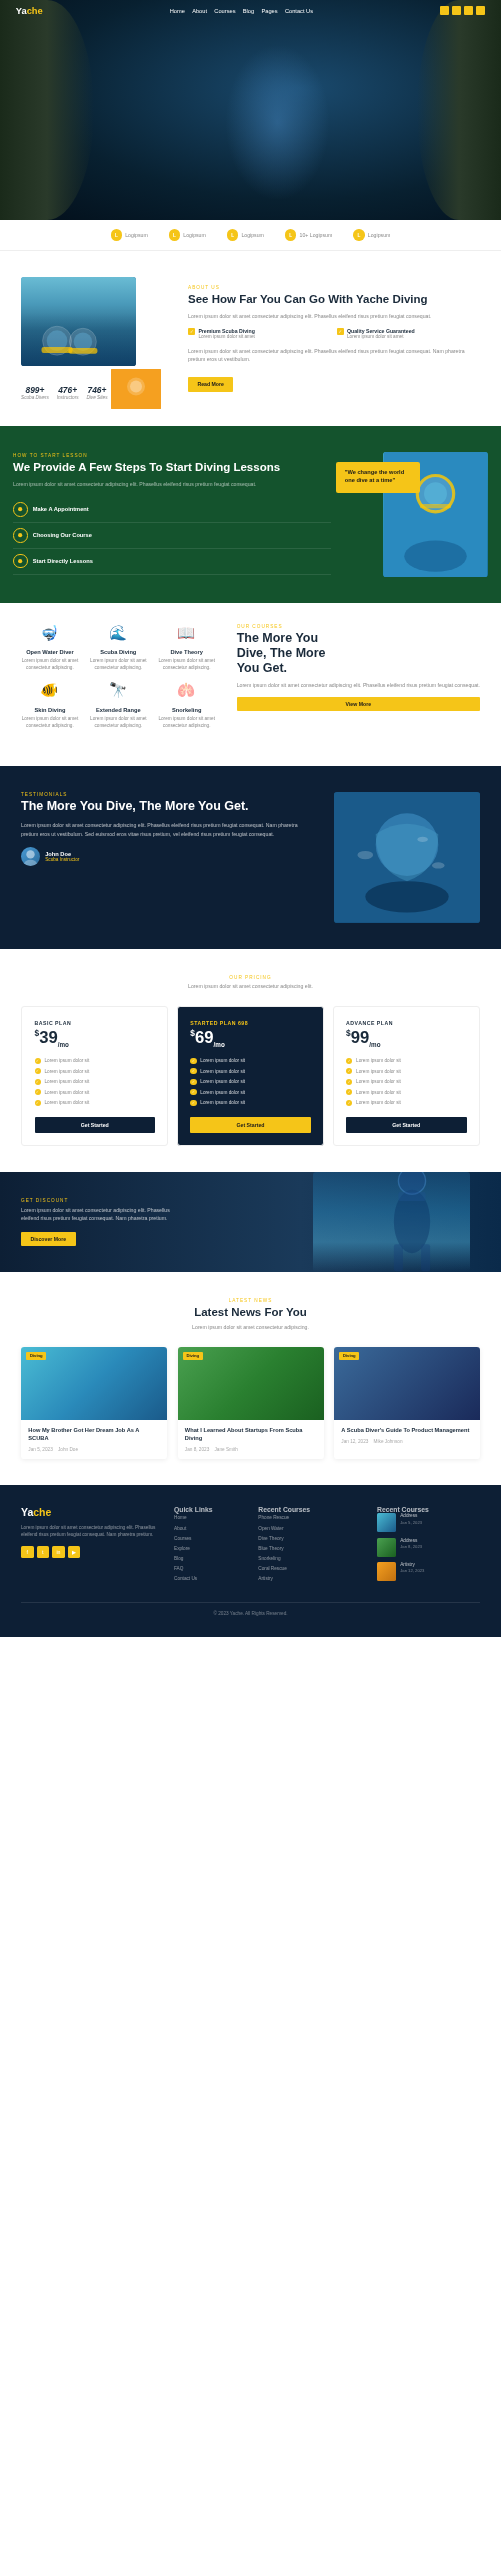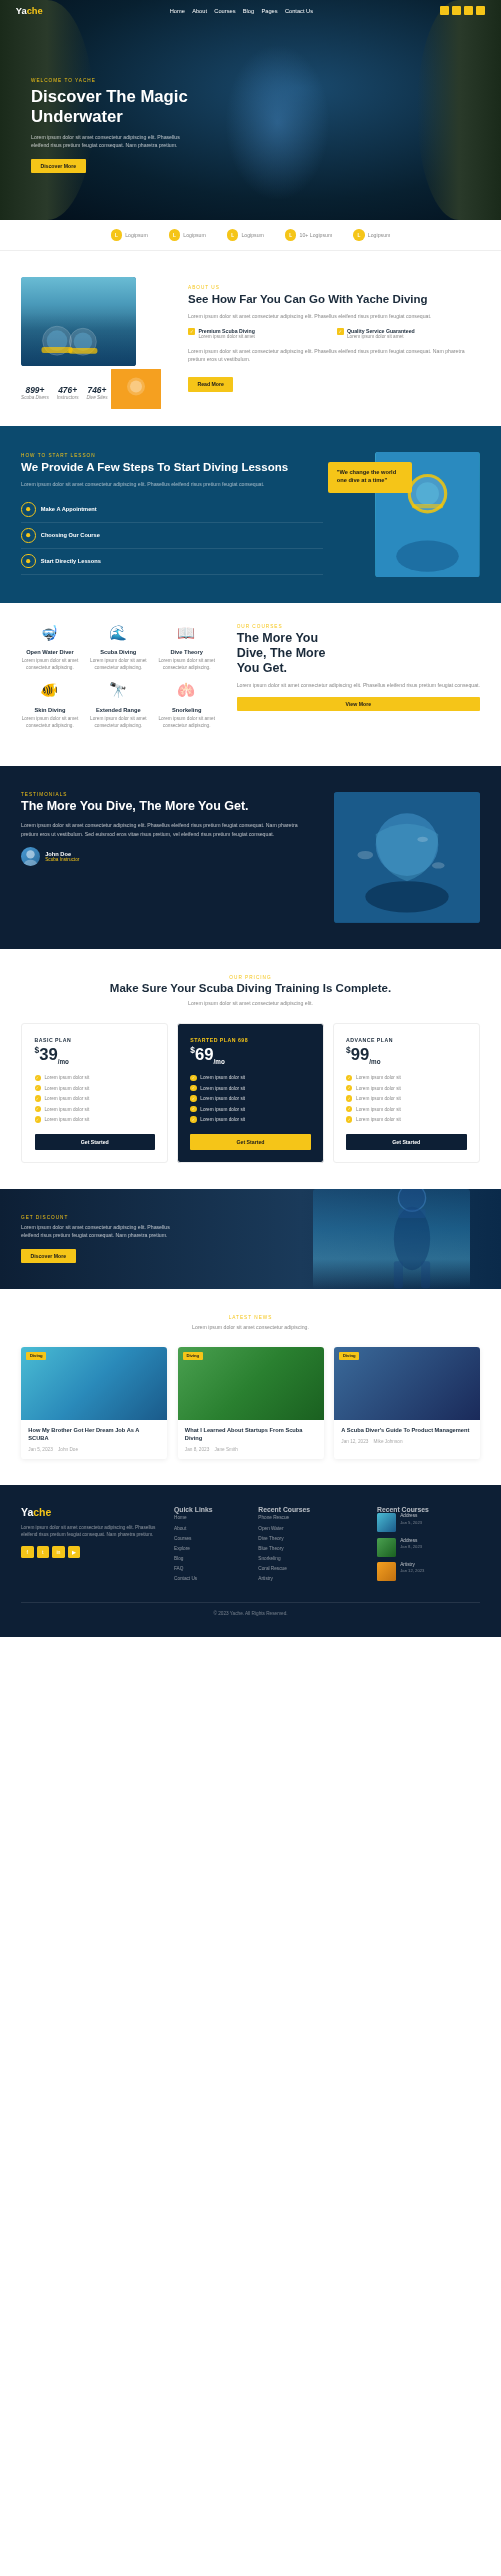--- a/index.html
+++ b/index.html
@@ -90,21 +90,21 @@
     .section-title { font-size: 11.5px; font-weight: 800; color: #1a2a3a; line-height: 1.2; margin-bottom: 5.2px; }
     .section-desc { font-size: 5.2px; color: #888; line-height: 1.6; margin-bottom: 7.3px; }
     .features-grid { display: grid; grid-template-columns: 1fr 1fr; gap: 5.2px; margin-bottom: 8.4px; }
     .feature-item { display: flex; align-items: flex-start; gap: 3.1px; }
     .feature-check { width: 7.3px; height: 7.3px; background: #f5c518; border-radius: 1px; flex-shrink: 0; margin-top: 0.5px; display: flex; align-items: center; justify-content: center; font-size: 4.2px; color: #fff; }
     .feature-text { font-size: 5.2px; font-weight: 600; color: #1a2a3a; }
     .feature-sub { font-size: 4.7px; color: #888; }
 
     
     .section-steps {
-      background: #0c4a6e; padding: 26px 21px; display: flex; gap: 21px; align-items: center;
+      background: #14532d; padding: 26px 13px; display: flex; gap: 21px; align-items: center;
     }
     .steps-content { flex: 1; }
     .steps-content .section-label { color: #f5c518; }
     .steps-content .section-title { color: #fff; }
     .steps-content .section-desc { color: rgba(255,255,255,0.6); }
     .step-list { list-style: none; margin-top: 8.4px; }
     .step-item { display: flex; align-items: center; gap: 5.2px; padding: 5.2px 0; border-bottom: 0.5px solid rgba(255,255,255,0.1); }
     .step-icon { width: 14.6px; height: 14.6px; border-radius: 50%; border: 1px solid #f5c518; display: flex; align-items: center; justify-content: center; flex-shrink: 0; }
     .step-icon svg { width: 6.3px; height: 6.3px; fill: #f5c518; }
     .step-text { font-size: 5.7px; font-weight: 600; color: #fff; }
@@ -235,26 +235,20 @@
     <span></span>
     <span></span>
   </div>
 </nav>
 
 <section class="hero">
   <div class="hero-bg"></div>
   <div class="hero-rock-left"></div>
   <div class="hero-rock-right"></div>
   <div class="hero-light"></div>
-  <div class="hero-content">
-    <p class="hero-subtitle">WELCOME TO YACHE</p>
-    <h1 class="hero-title">Discover The Magic Underwater</h1>
-    <p class="hero-desc">Lorem ipsum dolor sit amet consectetur adipiscing elit. Phasellus eleifend risus pretium feugiat consequat. Nam pharetra pretium.</p>
-    <button class="btn-yellow">Discover More</button>
-  </div>
 </section>
 
 <div class="logos-strip" id="logos-strip">
 <div class="logo-item">
       <div class="logo-icon">L</div>
       <span>Logipsum</span>
     </div>
     <div class="logo-item">
       <div class="logo-icon">L</div>
       <span>Logipsum</span>
@@ -455,21 +449,20 @@
 
       <ellipse cx="60" cy="120" rx="15" ry="8" fill="rgba(255,255,255,0.2)"></ellipse>
       <ellipse cx="200" cy="140" rx="12" ry="6" fill="rgba(255,255,255,0.2)"></ellipse>
       <ellipse cx="170" cy="90" rx="10" ry="5" fill="rgba(255,255,255,0.2)"></ellipse>
     </svg>
   </div>
 </section>
 
 <section class="section-pricing">
   <p class="section-label" style="text-align:center;">OUR PRICING</p>
-  <h2 class="section-title">Make Sure Your Scuba Diving Training Is Complete.</h2>
   <p class="section-desc">Lorem ipsum dolor sit amet consectetur adipiscing elit.</p>
   <div class="pricing-grid" id="pricing-grid">
   <div class="pricing-card">
       <div class="pricing-card-label dark">Basic Plan</div>
       <div class="price-main" style="color:#1a2a3a;"><sup>$</sup>39<sub>/mo</sub></div>
       <ul class="pricing-features">
           <li class=""><span class="check-circle">✓</span>Lorem ipsum dolor sit</li>
           <li class=""><span class="check-circle">✓</span>Lorem ipsum dolor sit</li>
           <li class=""><span class="check-circle">✓</span>Lorem ipsum dolor sit</li>
           <li class=""><span class="check-circle">✓</span>Lorem ipsum dolor sit</li>
@@ -518,20 +511,21 @@
       <circle cx="100" cy="60" r="30" fill="rgba(30,80,150,0.5)" stroke="rgba(100,180,255,0.4)" stroke-width="3"></circle>
       <rect x="70" y="85" width="60" height="20" rx="4" fill="rgba(30,80,150,0.4)"></rect>
       <rect x="60" y="200" width="20" height="60" rx="5" fill="rgba(20,60,120,0.5)"></rect>
       <rect x="120" y="200" width="20" height="60" rx="5" fill="rgba(20,60,120,0.5)"></rect>
     </svg>
   </div>
 </section>
 
 <section class="section-news">
   <p class="section-label" style="text-align:center;">LATEST NEWS</p>
+  <h2 class="section-title">Latest News For You</h2>
   <p class="section-desc">Lorem ipsum dolor sit amet consectetur adipiscing.</p>
   <div class="news-grid" id="news-grid">
   <div class="news-card">
       <div class="news-img news-img-1">
         <span class="news-badge">Diving</span>
         <svg viewBox="0 0 200 140" width="100%" height="100%" style="display:block;">
           <rect width="200" height="140" fill="transparent"></rect>
         </svg>
       </div>
       <div class="news-body">

